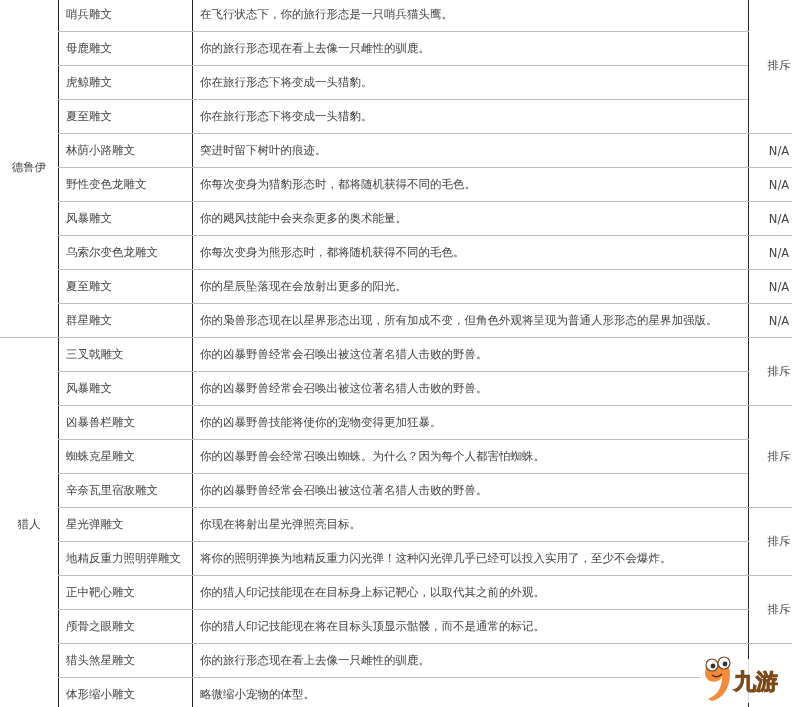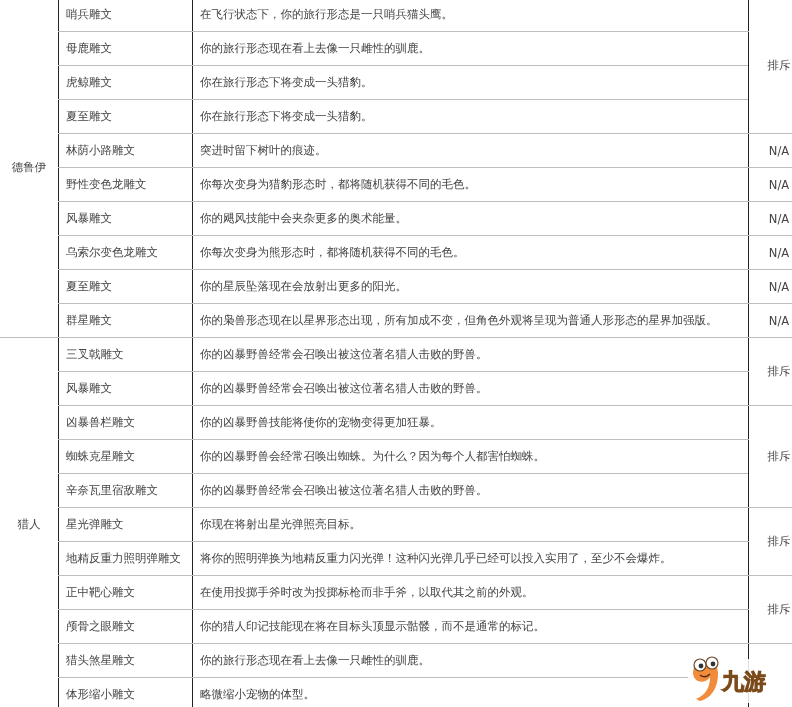--- a/index.html
+++ b/index.html
@@ -6,21 +6,21 @@
     body { width: 792px; height: 707px; overflow: hidden; position: relative;
            font-family: "DejaVu Sans", "Liberation Sans", sans-serif; color: #333; }
     table { border-collapse: collapse; position: absolute; left: 0; top: -3px; width: 800px; table-layout: fixed; }
     td { font-size: 11.5px; height: 33px; padding: 0 0 0 7px; border-top: 1px solid #bdbdbd; border-bottom: 1px solid #bdbdbd;
          white-space: nowrap; overflow: hidden; vertical-align: middle; color: #444; }
     td.cls { border-top: none; border-bottom: none; text-align: center; padding: 0; width: 58px; }
     td.name { border-left: 1px solid #222; border-right: 1px solid #222; width: 126px; }
     td.desc { width: 548px; }
     td.stat { border-left: 1px solid #222; text-align: center; padding: 0; width: 60px; }
     td.stat.blank { border-top: 1px solid #fff; border-bottom: 1px solid #fff; }
-    .wm { position: absolute; right: 12px; bottom: 4px; width: 92px; height: 62px; }
+    .wm { position: absolute; right: 0; bottom: 4px; width: 92px; height: 62px; }
   </style>
 </head>
 <body>
 
 <table>
   <tbody>
 
     <tr>
       <td class="cls" rowspan="10">德鲁伊</td>
       <td class="name">哨兵雕文</td>
@@ -97,21 +97,21 @@
       <td class="name">星光弹雕文</td>
       <td class="desc">你现在将射出星光弹照亮目标。</td>
       <td class="stat" rowspan="2">排斥</td>
     </tr>
     <tr>
       <td class="name">地精反重力照明弹雕文</td>
       <td class="desc">将你的照明弹换为地精反重力闪光弹！这种闪光弹几乎已经可以投入实用了，至少不会爆炸。</td>
     </tr>
     <tr>
       <td class="name">正中靶心雕文</td>
-      <td class="desc">在使用投掷手斧时改为投掷标枪而非手斧，以取代其之前的外观。</td>
+      <td class="desc">你的猎人印记技能现在在目标身上标记靶心，以取代其之前的外观。</td>
       <td class="stat" rowspan="2">排斥</td>
     </tr>
     <tr>
       <td class="name">颅骨之眼雕文</td>
       <td class="desc">你的猎人印记技能现在将在目标头顶显示骷髅，而不是通常的标记。</td>
     </tr>
     <tr>
       <td class="name">猎头煞星雕文</td>
       <td class="desc">你的旅行形态现在看上去像一只雌性的驯鹿。</td>
       <td class="stat blank" rowspan="2"></td>

